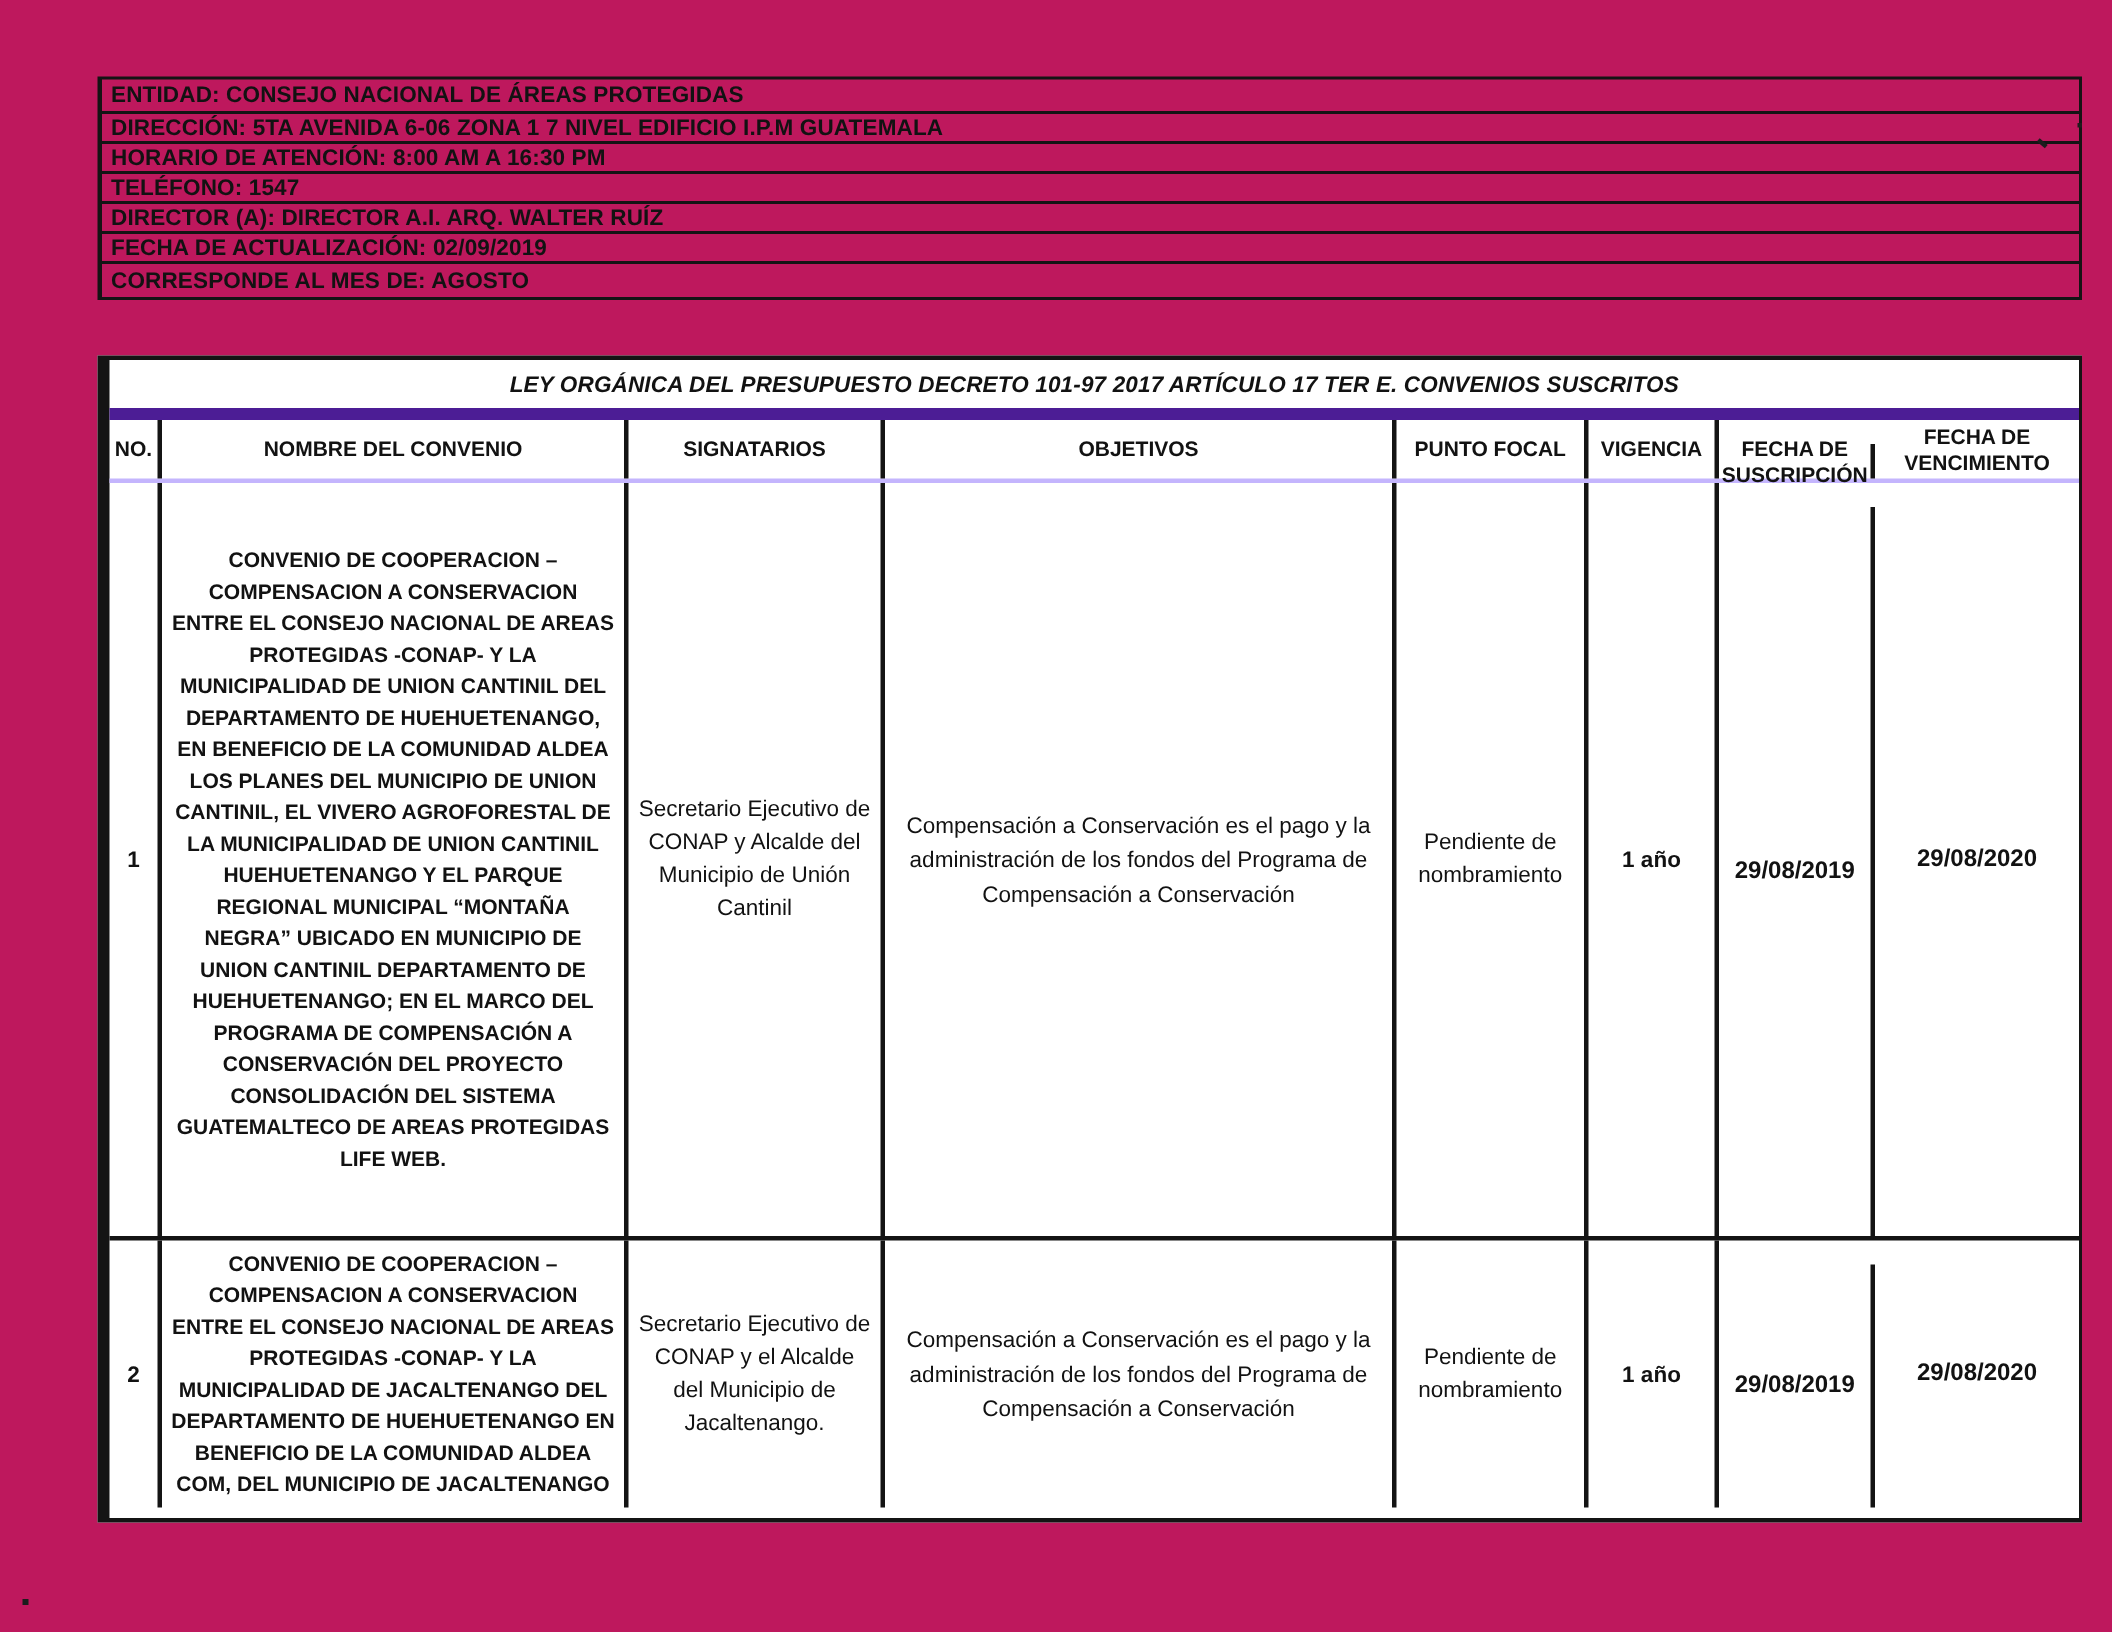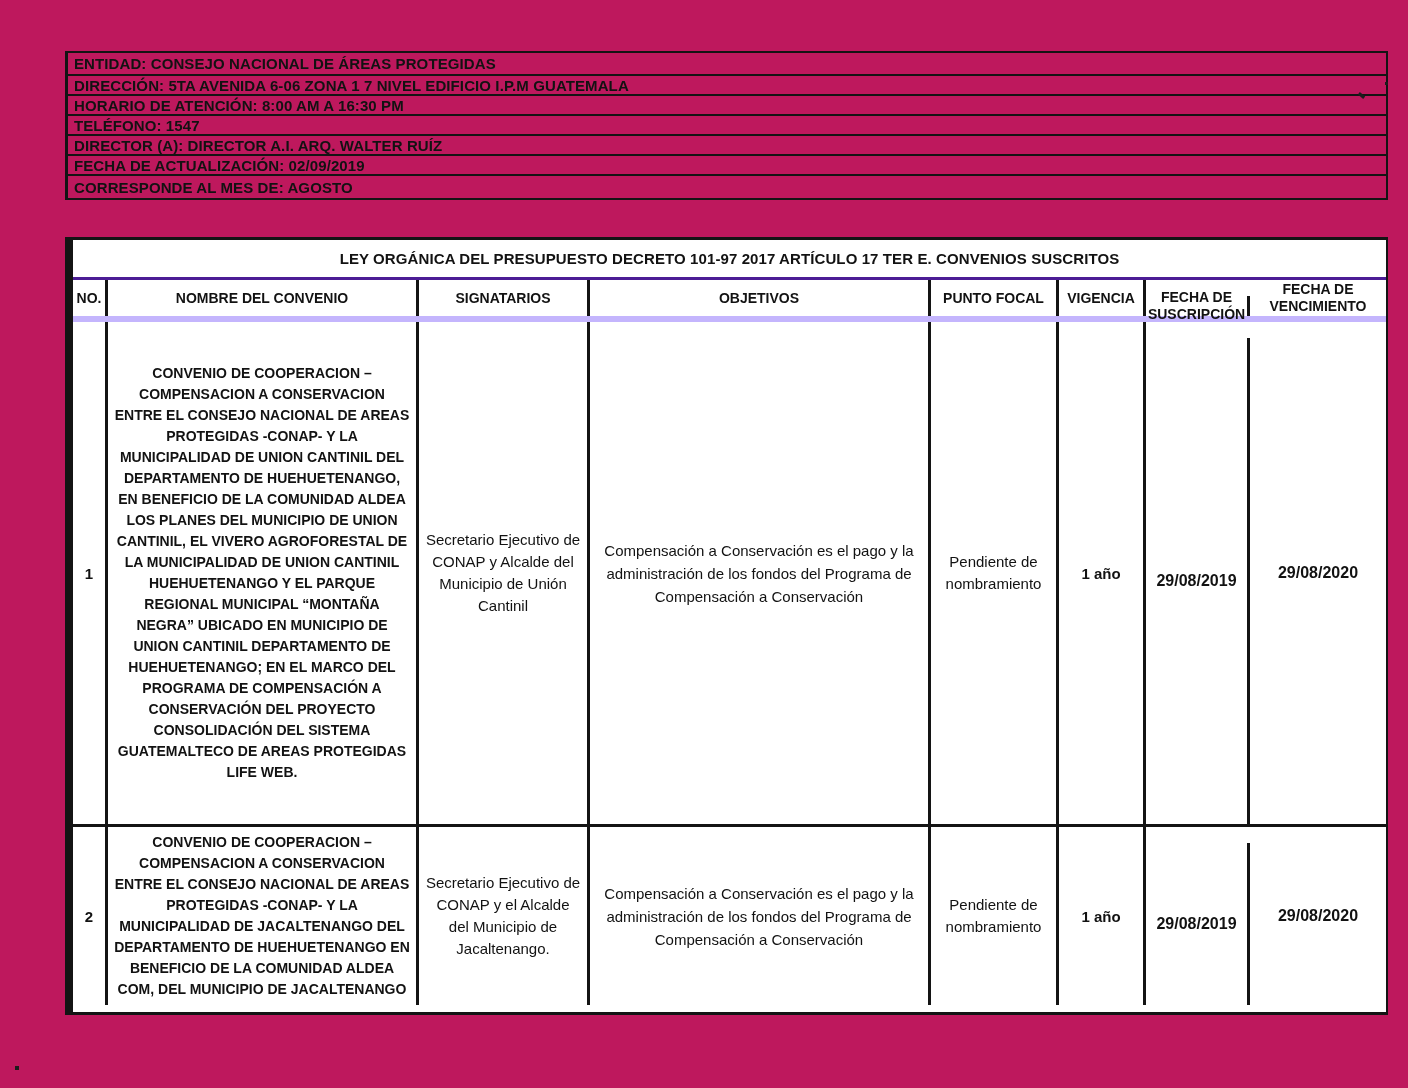--- a/index.html
+++ b/index.html
@@ -24,29 +24,29 @@
   .info-row:last-child { border-bottom:none; height:22px; }
 
   
   .conv-table {
     position:absolute; left:65px; top:237px; width:1323px; height:778px;
     border:3px solid #141414; border-left-width:8px; border-right-width:2px;
     display:flex; flex-direction:column;
     background:#fff;
   }
   .title-row {
-    height:40px; border-bottom:3px solid #4c1d95;
+    height:40px; border-bottom:8px solid #4c1d95;
     display:flex; align-items:center; justify-content:center;
-    font-size:15px; font-weight:bold; letter-spacing:0.1px;
+    font-size:15px; font-weight:bold; letter-spacing:0.1px;font-style:italic;
   }
   .grid-row { display:flex; width:100%; }
   .grid-row > .cell { border-right:3px solid #141414; }
   .grid-row > .cell:last-child { border-right:none; }
 
-  .header-row { height:42px; border-bottom:6px solid #c4b5fd; }
+  .header-row { height:42px; border-bottom:3px solid #c4b5fd; }
   .header-row .cell {
     display:flex; align-items:center; justify-content:center; text-align:center;
     font-size:14px; font-weight:bold; line-height:17px; padding:0 4px;
   }
 
   .body-row .cell {
     display:flex; align-items:center; justify-content:center; text-align:center;
     padding:16px 6px; overflow:hidden;
   }
   .row1 { height:505px; border-bottom:3px solid #141414; }

